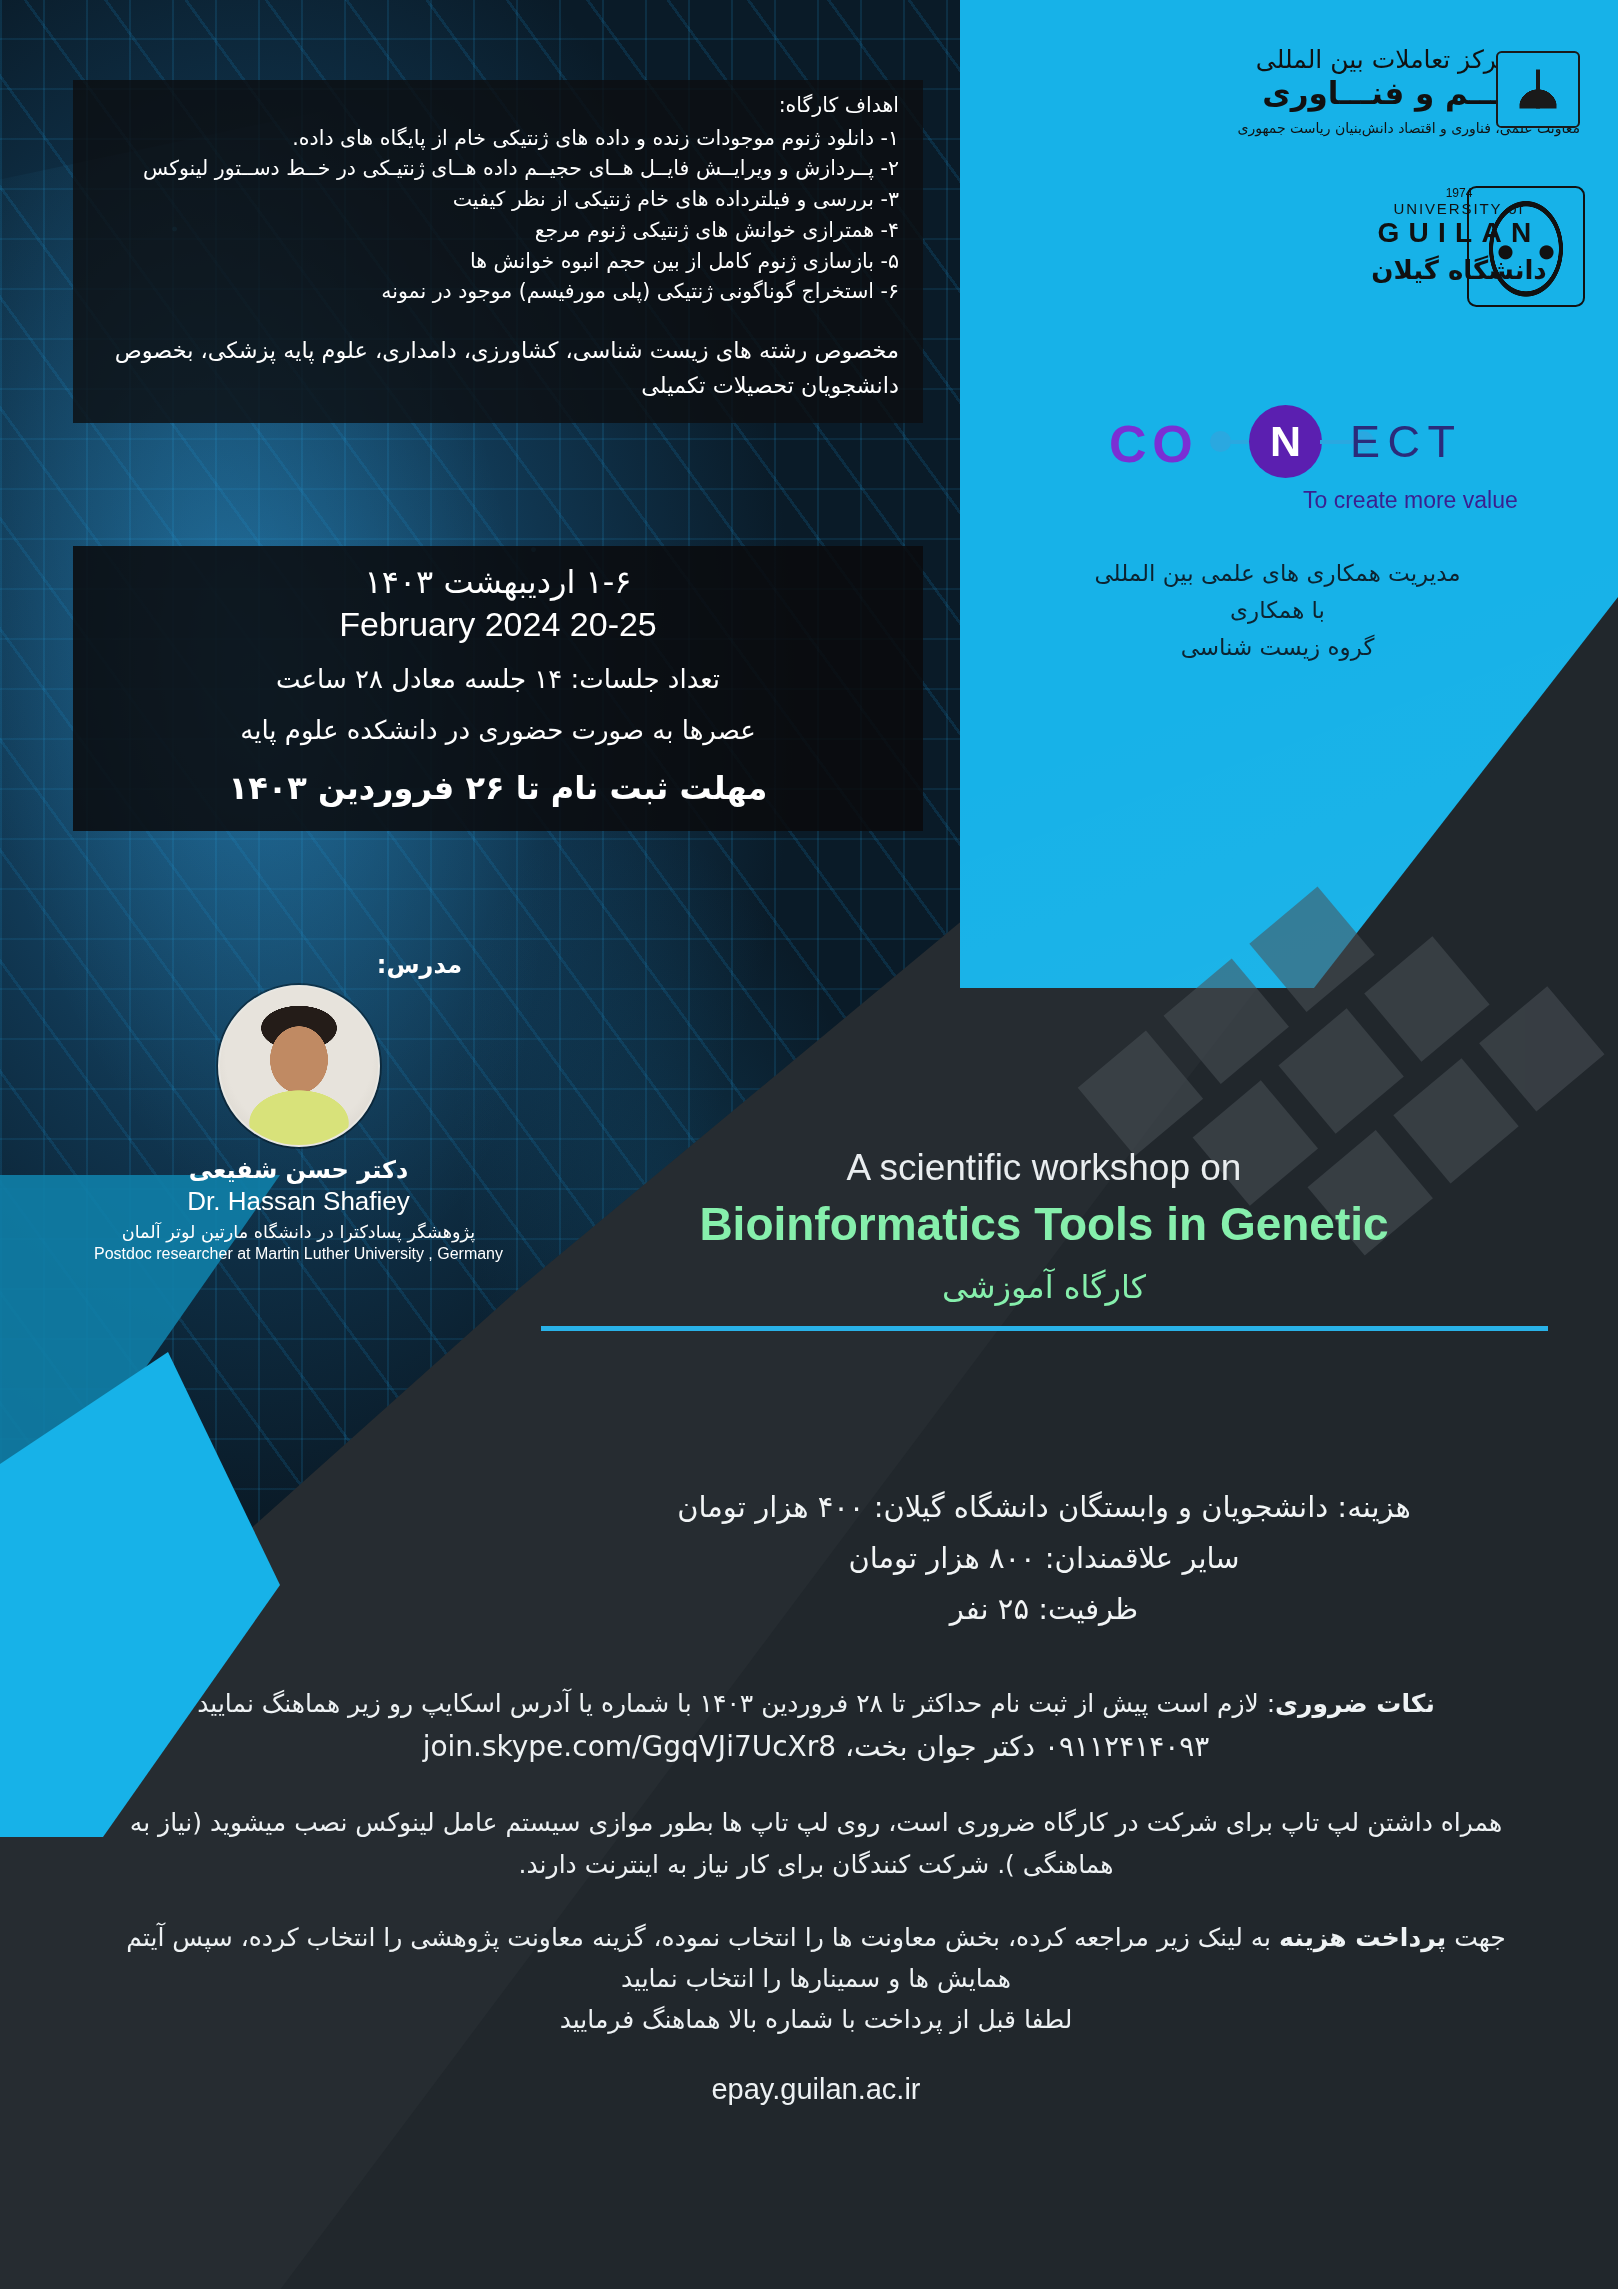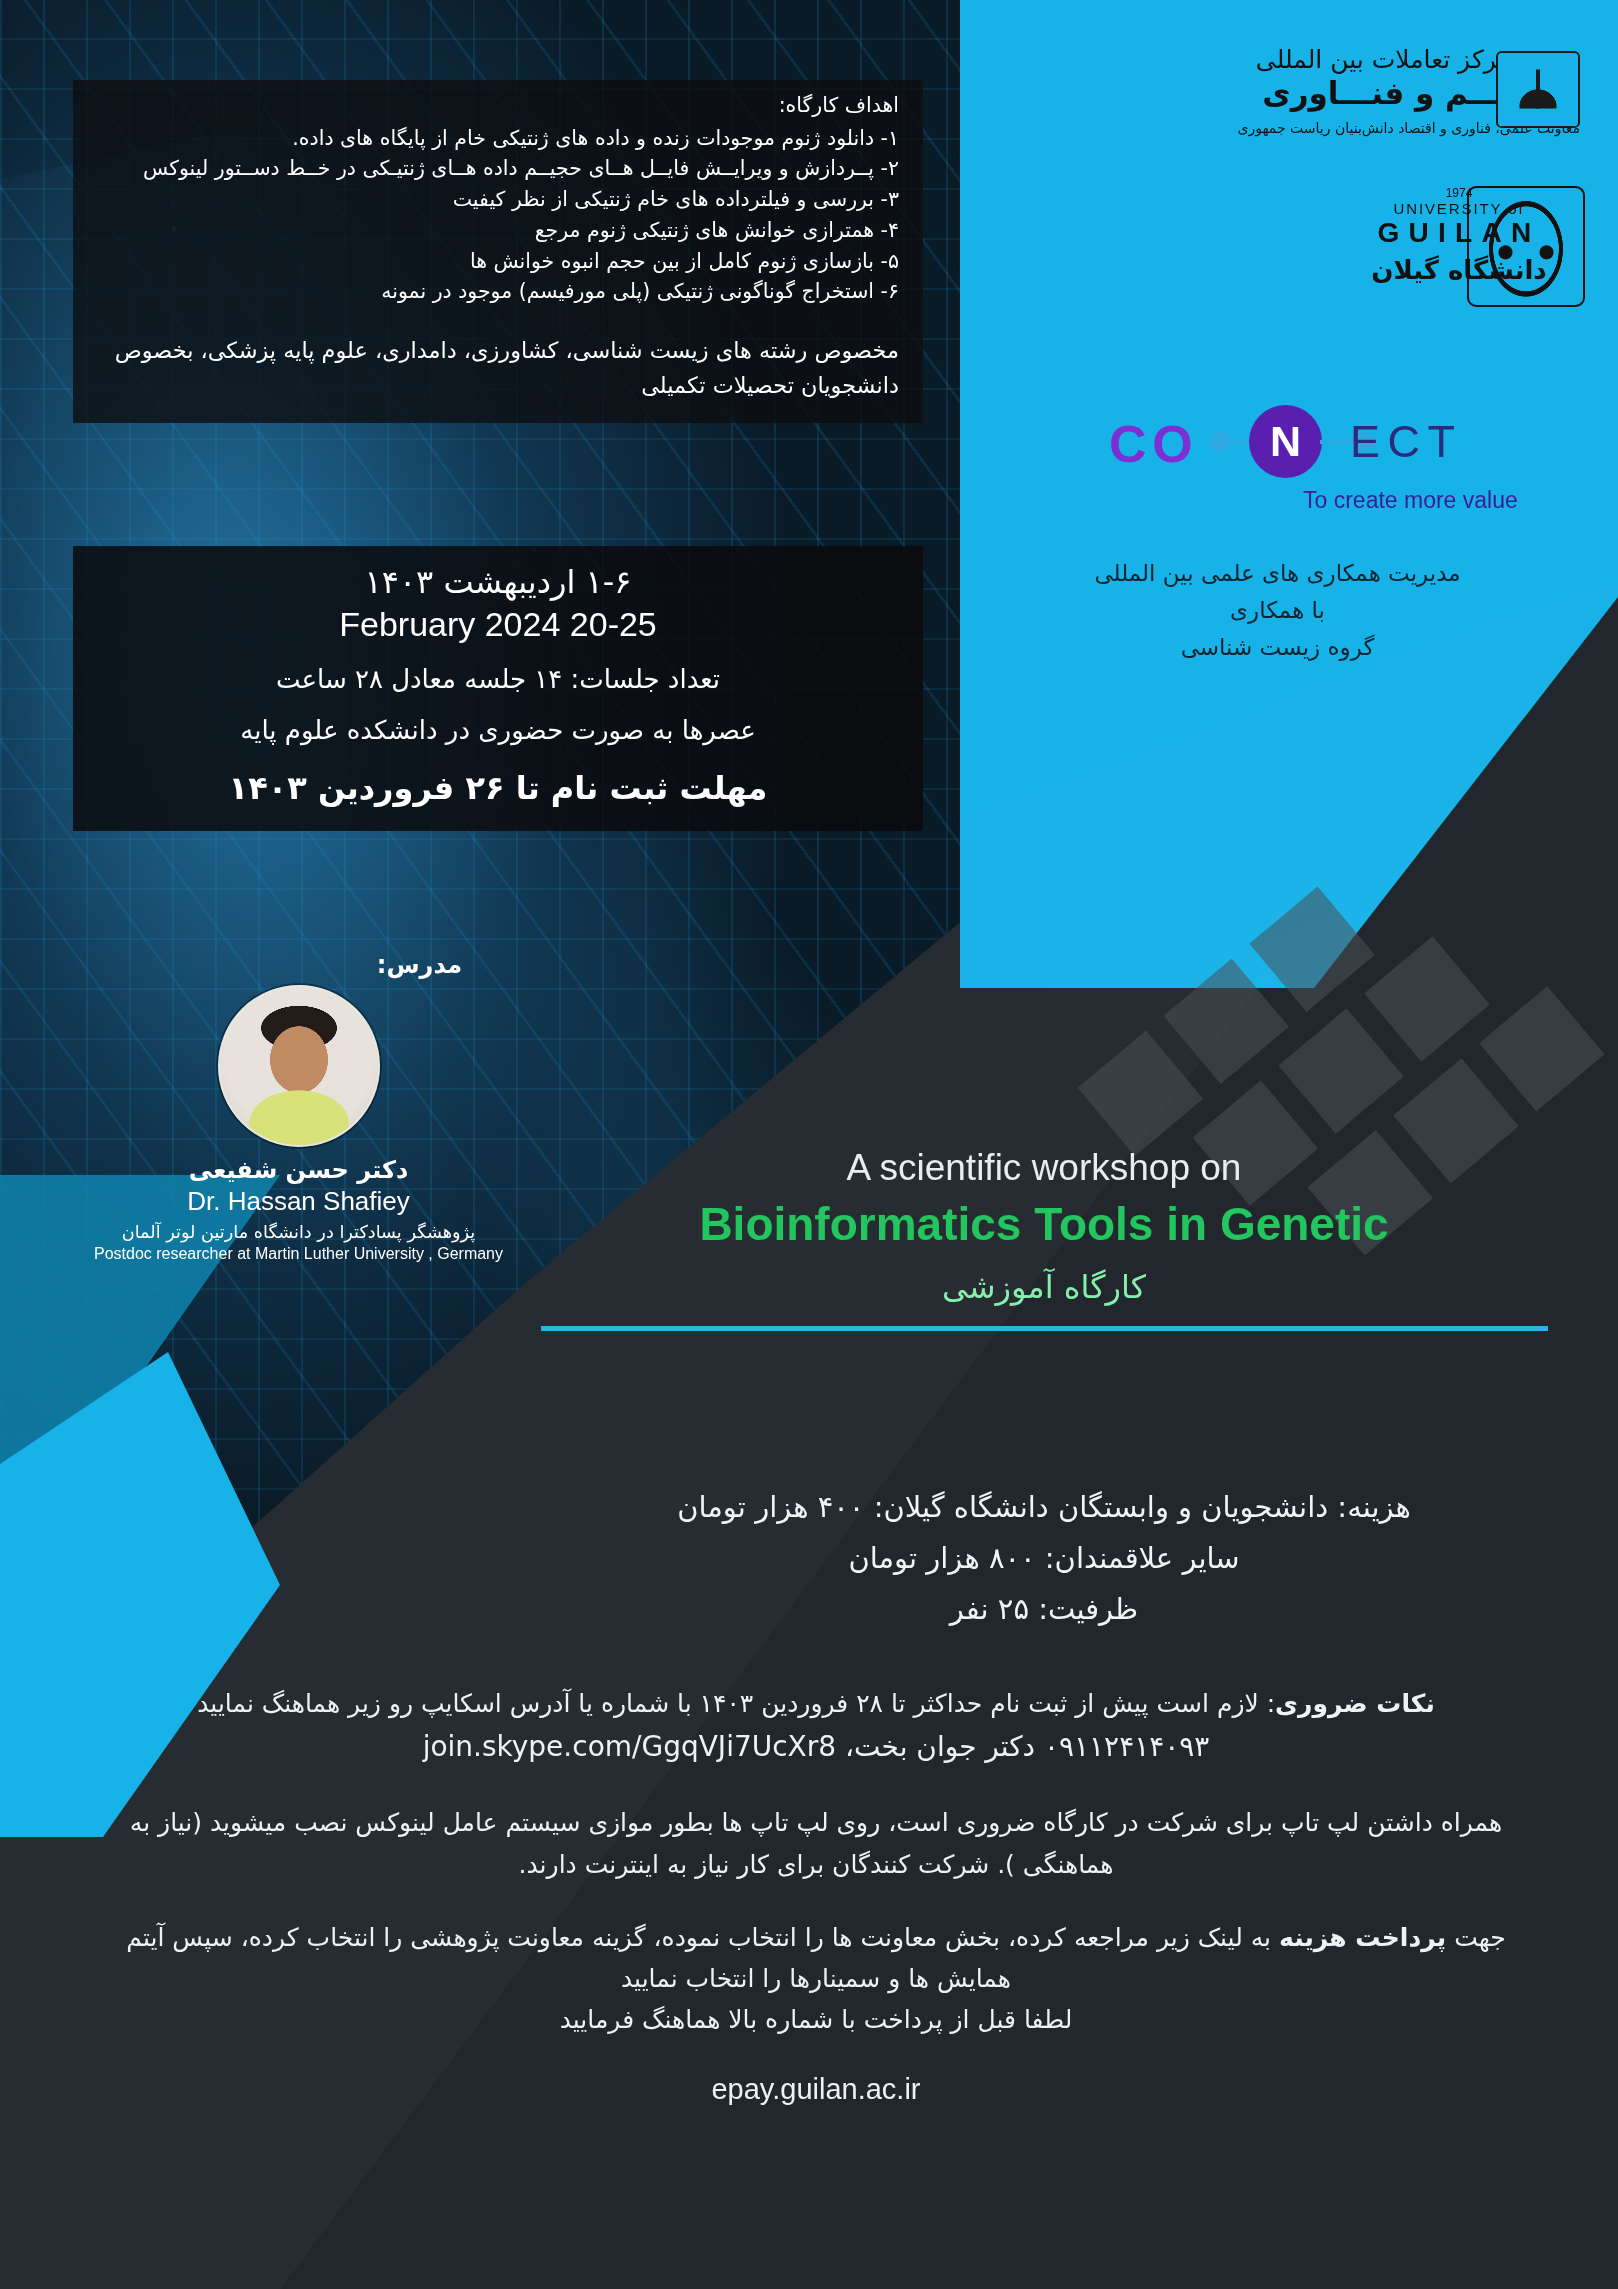--- a/index.html
+++ b/index.html
@@ -344,21 +344,21 @@
   }
   .t-en1 {
     font-size: 37px;
     color: #e9edef;
     font-family: "Liberation Sans", sans-serif;
     font-weight: 300;
   }
   .t-en2 {
     font-size: 46px;
     font-weight: bold;
-    color: #22c55e;
+    color: #86efac;
     margin-top: 7.5px;
     font-family: "Liberation Sans", sans-serif;
   }
   .t-fa1 {
     font-size: 32px;
     margin-top: 17px;
     direction: rtl;
     color: #86efac;
   }
   .t-fa2 {

